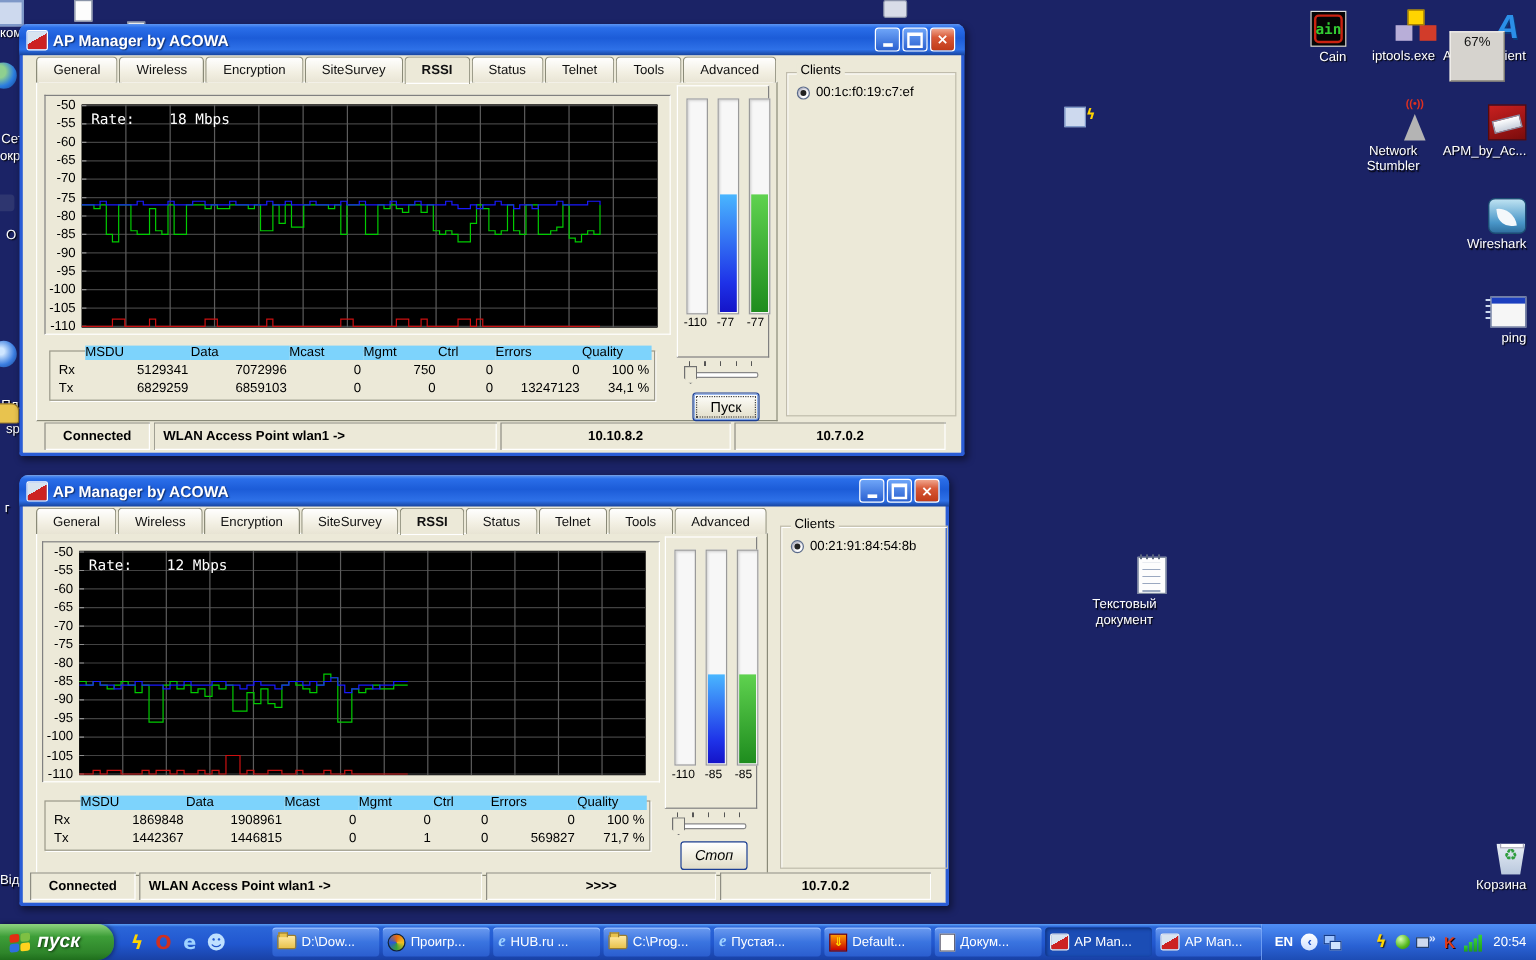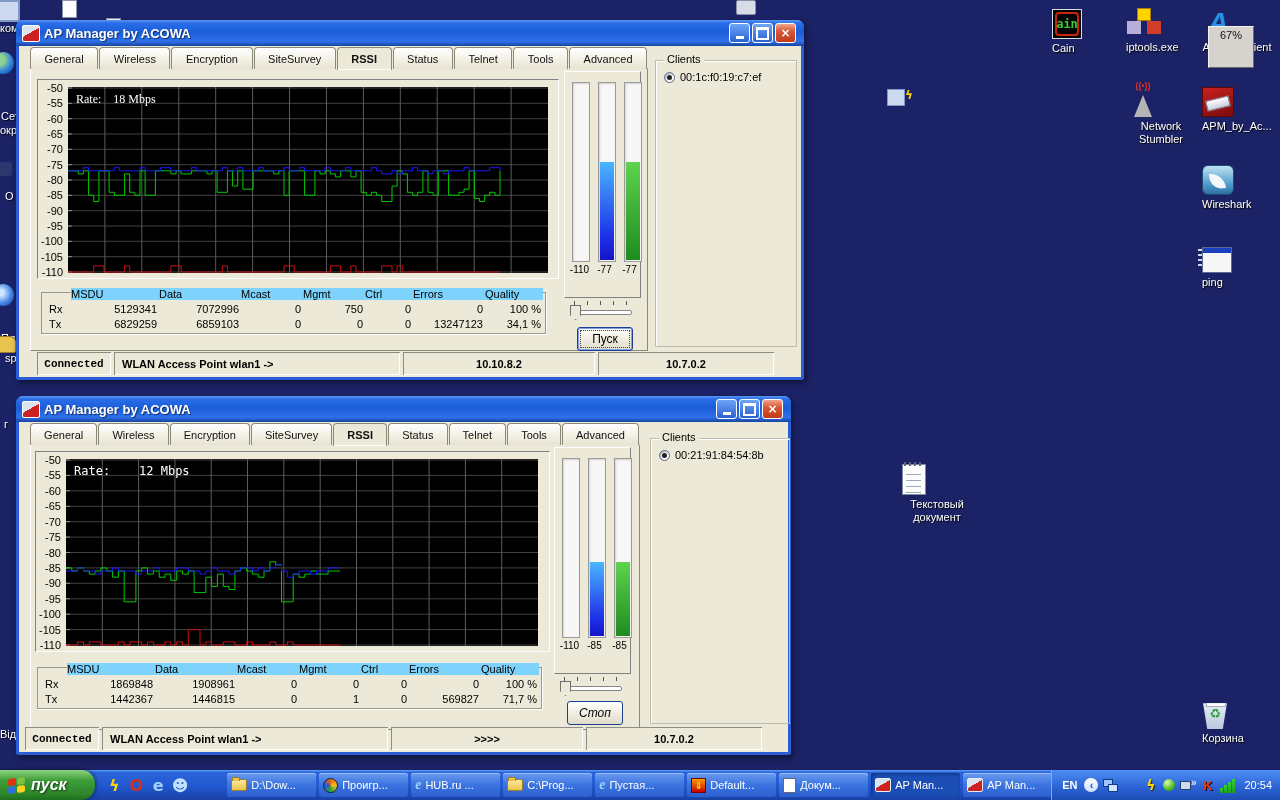--- a/index.html
+++ b/index.html
@@ -16,21 +16,21 @@
   .lf-globe2{width:22px;height:22px;border-radius:50%;background:radial-gradient(circle at 40% 40%,#cfe6ff 15%,#3a7de0 60%,#163f86);}
   .lf-folder{width:22px;height:15px;background:#e8c34e;border:1px solid #9a7d2e;border-radius:2px 6px 2px 2px;}
   .tf-pc,.tf-pc-bolt{width:16px;height:15px;background:#cdd9ee;border:1px solid #7e98c8;position:relative;}
   .tf-pc-bolt::after{content:"ϟ";font-family:"DejaVu Sans",sans-serif;position:absolute;right:-9px;top:-2px;color:#ffd400;font-size:12px;font-weight:bold;}
   .tf-doc,.tf-doc-orange,.tf-doc-pencil{width:13px;height:16px;background:#fdfdfd;border:1px solid #8a94a8;position:relative;}
   .tf-doc-orange::after{content:"";position:absolute;left:2px;top:5px;width:8px;height:7px;background:#e07818;}
   .tf-doc-pencil::after{content:"";position:absolute;left:2px;top:4px;width:9px;height:3px;background:#e8c34e;transform:rotate(-35deg);}
   .tf-printer{width:18px;height:13px;background:#d8dce8;border:1px solid #8890a8;border-radius:2px;}
 
   
-  .dicon-wrap{position:absolute;width:70px;display:flex;flex-direction:column;align-items:flex-start;}
+  .dicon-wrap{position:absolute;width:70px;display:flex;flex-direction:column;align-items:flex-end;}
   .dicon{height:33px;display:flex;align-items:flex-end;justify-content:center;position:relative;}
   .dlabel{margin-top:3px;color:#fff;font-size:11px;line-height:1.15;text-align:center;text-shadow:1px 1px 1px #000;}
   .ic-cain{width:28px;height:28px;background:#050505;border:1px solid #ddd;position:relative;}
   .ic-cain::after{content:"";position:absolute;inset:2px;border:2px solid #cc2211;border-radius:4px;}
   .ic-cain::before{content:"ain";position:absolute;inset:0;display:flex;align-items:center;justify-content:center;color:#33cc33;font:bold 12px "DejaVu Sans Mono",monospace;z-index:1;}
   .ic-iptools{width:34px;height:30px;position:relative;}
   .ic-iptools::before{content:"";position:absolute;left:11px;top:0;width:12px;height:11px;background:#ffd400;border:1px solid #a88000;
     box-shadow:-10px 13px 0 #b8aed8,10px 13px 0 #d23c2a;}
   .ic-atheros{width:32px;height:30px;display:flex;align-items:center;justify-content:center;
     color:#2b8fe8;font:italic 900 28px "Liberation Sans",sans-serif;text-shadow:1px 1px 0 #0a3a7a;}
@@ -117,21 +117,21 @@
 
   .groupbox{position:absolute;border:1px solid #c0bcac;box-shadow:1px 1px 0 #fff inset;}
   .gb-title{position:absolute;top:-8px;left:8px;background:#ece9d8;padding:0 3px;font-size:11px;color:#000;}
   .radio-row{position:absolute;left:8px;top:10px;display:flex;align-items:center;gap:5px;font-size:11px;white-space:nowrap;}
   .radio{width:11px;height:11px;border-radius:50%;background:#fff;border:1px solid #5a6a8a;box-shadow:inset 1px 1px 2px #aab;box-sizing:border-box;position:relative;}
   .radio::after{content:"";position:absolute;left:2px;top:2px;width:5px;height:5px;border-radius:50%;background:#222;}
 
   .statusbar{position:absolute;display:flex;gap:3px;height:23px;}
   .sbcell{background:#ece9d8;box-shadow:inset 1px 1px 0 #8e8d83,inset -1px -1px 0 #fff;
     display:flex;align-items:center;justify-content:center;font-size:11px;font-weight:bold;color:#000;}
-  .sb0{width:74px;font-family:Liberation Mono, monospace;}.sb1{width:286px;justify-content:flex-start;padding-left:8px;box-sizing:border-box;}
+  .sb0{width:88px;}.sb1{width:286px;justify-content:flex-start;padding-left:8px;box-sizing:border-box;}
   .sb2{width:192px;}.sb3{width:176px;}
 
   
   #taskbar{position:absolute;left:0;right:0;bottom:0;height:30px;z-index:5;display:flex;align-items:center;
     background:linear-gradient(180deg,#5da1f7 0%,#2b66d9 8%,#2157cf 55%,#1941a5 100%);}
   #startbtn{height:30px;width:98px;display:flex;align-items:center;gap:6px;padding-left:8px;box-sizing:border-box;
     background:linear-gradient(180deg,#8fd47f,#3d9e38 35%,#2e852a 80%,#1f6e1c);border-radius:0 14px 14px 0;
     box-shadow:1px 0 4px rgba(0,0,0,.5);color:#fff;font-style:italic;font-weight:bold;font-size:16px;text-shadow:1px 1px 2px #123a10;}
   .flag{width:17px;height:15px;display:grid;grid-template-columns:1fr 1fr;grid-template-rows:1fr 1fr;gap:1px;transform:skewY(-6deg);}
   .flag div{border-radius:2px;}
@@ -337,21 +337,21 @@
                 <line x1="258.5" x2="258.5" y1="0" y2="186" stroke="#5c5c5c" stroke-width="1"></line>
                 <line x1="295.4" x2="295.4" y1="0" y2="186" stroke="#5c5c5c" stroke-width="1"></line>
                 <line x1="332.3" x2="332.3" y1="0" y2="186" stroke="#5c5c5c" stroke-width="1"></line>
                 <line x1="369.2" x2="369.2" y1="0" y2="186" stroke="#5c5c5c" stroke-width="1"></line>
                 <line x1="406.2" x2="406.2" y1="0" y2="186" stroke="#5c5c5c" stroke-width="1"></line>
                 <line x1="443.1" x2="443.1" y1="0" y2="186" stroke="#5c5c5c" stroke-width="1"></line>
                 <path d="M0 185.0H5.1V185.0H10.3V185.0H15.4V185.0H20.6V185.0H25.7V178.9H30.9V178.9H36.0V185.0H41.1V185.0H46.3V185.0H51.4V185.0H56.6V178.9H61.7V185.0H66.9V185.0H72.0V185.0H77.1V185.0H82.3V185.0H87.4V185.0H92.6V185.0H97.7V185.0H102.9V178.9H108.0V178.9H113.1V185.0H118.3V185.0H123.4V185.0H128.6V185.0H133.7V185.0H138.9V185.0H144.0V185.0H149.1V185.0H154.3V178.9H159.4V185.0H164.6V185.0H169.7V185.0H174.9V185.0H180.0V185.0H185.1V185.0H190.3V185.0H195.4V185.0H200.6V185.0H205.7V185.0H210.9V185.0H216.0V178.9H221.1V178.9H226.3V185.0H231.4V185.0H236.6V185.0H241.7V185.0H246.9V185.0H252.0V185.0H257.1V185.0H262.3V178.9H267.4V178.9H272.6V185.0H277.7V185.0H282.9V178.9H288.0V185.0H293.1V185.0H298.3V185.0H303.4V185.0H308.6V185.0H313.7V178.9H318.9V178.9H324.0V185.0H329.1V178.9H334.3V185.0H339.4V185.0H344.6V185.0H349.7V185.0H354.9V185.0H360.0V185.0H365.1V185.0H370.3V185.0H375.4V185.0H380.6V185.0H385.7V185.0H390.9V185.0H396.0V185.0H401.1V185.0H406.3V185.0H411.4V185.0H416.6V185.0H421.7V185.0H426.9V185.0H432.0V185.0" fill="none" stroke="#cc1111" stroke-width="1"></path>
                 <path d="M0 83.8H5.1V83.8H10.3V86.9H15.4V83.8H20.6V108.3H25.7V114.5H30.9V83.8H36.0V83.8H41.1V105.3H46.3V108.3H51.4V108.3H56.6V86.9H61.7V105.3H66.9V108.3H72.0V83.8H77.1V108.3H82.3V108.3H87.4V83.8H92.6V83.8H97.7V83.8H102.9V86.9H108.0V83.8H113.1V86.9H118.3V86.9H123.4V83.8H128.6V83.8H133.7V83.8H138.9V86.9H144.0V83.8H149.1V105.3H154.3V105.3H159.4V83.8H164.6V99.1H169.7V83.8H174.9V102.2H180.0V102.2H185.1V83.8H190.3V83.8H195.4V83.8H200.6V83.8H205.7V86.9H210.9V83.8H216.0V108.3H221.1V83.8H226.3V83.8H231.4V83.8H236.6V108.3H241.7V108.3H246.9V83.8H252.0V86.9H257.1V83.8H262.3V86.9H267.4V89.9H272.6V83.8H277.7V83.8H282.9V89.9H288.0V83.8H293.1V105.3H298.3V108.3H303.4V105.3H308.6V108.3H313.7V114.5H318.9V114.5H324.0V99.1H329.1V83.8H334.3V86.9H339.4V105.3H344.6V108.3H349.7V105.3H354.9V83.8H360.0V105.3H365.1V108.3H370.3V83.8H375.4V83.8H380.6V108.3H385.7V108.3H390.9V105.3H396.0V102.2H401.1V83.8H406.3V111.4H411.4V114.5H416.6V108.3H421.7V105.3H426.9V108.3H432.0V83.8" fill="none" stroke="#00cc00" stroke-width="1"></path>
                 <path d="M0 83.8H5.1V83.8H10.3V83.8H15.4V80.7H20.6V83.8H25.7V83.8H30.9V83.8H36.0V83.8H41.1V83.8H46.3V80.7H51.4V83.8H56.6V83.8H61.7V83.8H66.9V83.8H72.0V80.7H77.1V83.8H82.3V83.8H87.4V83.8H92.6V80.7H97.7V80.7H102.9V83.8H108.0V83.8H113.1V83.8H118.3V83.8H123.4V80.7H128.6V83.8H133.7V83.8H138.9V83.8H144.0V83.8H149.1V83.8H154.3V80.7H159.4V83.8H164.6V83.8H169.7V80.7H174.9V83.8H180.0V83.8H185.1V83.8H190.3V80.7H195.4V83.8H200.6V83.8H205.7V83.8H210.9V83.8H216.0V80.7H221.1V83.8H226.3V83.8H231.4V80.7H236.6V83.8H241.7V83.8H246.9V83.8H252.0V83.8H257.1V80.7H262.3V83.8H267.4V83.8H272.6V83.8H277.7V80.7H282.9V83.8H288.0V83.8H293.1V83.8H298.3V83.8H303.4V80.7H308.6V83.8H313.7V86.9H318.9V86.9H324.0V83.8H329.1V86.9H334.3V83.8H339.4V83.8H344.6V80.7H349.7V83.8H354.9V83.8H360.0V86.9H365.1V83.8H370.3V83.8H375.4V86.9H380.6V83.8H385.7V83.8H390.9V83.8H396.0V80.7H401.1V83.8H406.3V83.8H411.4V83.8H416.6V83.8H421.7V80.7H426.9V80.7H432.0V83.8" fill="none" stroke="#1919ff" stroke-width="1"></path>
               </svg></div>
-          <div class="rate-overlay" style="left:38px;top:12px;font-family:Liberation Serif, serif;">Rate:    18 Mbps</div>
+          <div class="rate-overlay" style="left:38px;top:12px;">Rate:    18 Mbps</div>
         </div>
         <div class="statsbox" style="left:10px;top:217px;width:505px;height:48px;">
             <div class="sh corner"></div>
             <div class="sh">MSDU</div>
             <div class="sh">Data</div>
             <div class="sh">Mcast</div>
             <div class="sh">Mgmt</div>
             <div class="sh">Ctrl</div>
             <div class="sh">Errors</div>
             <div class="sh">Quality</div>

